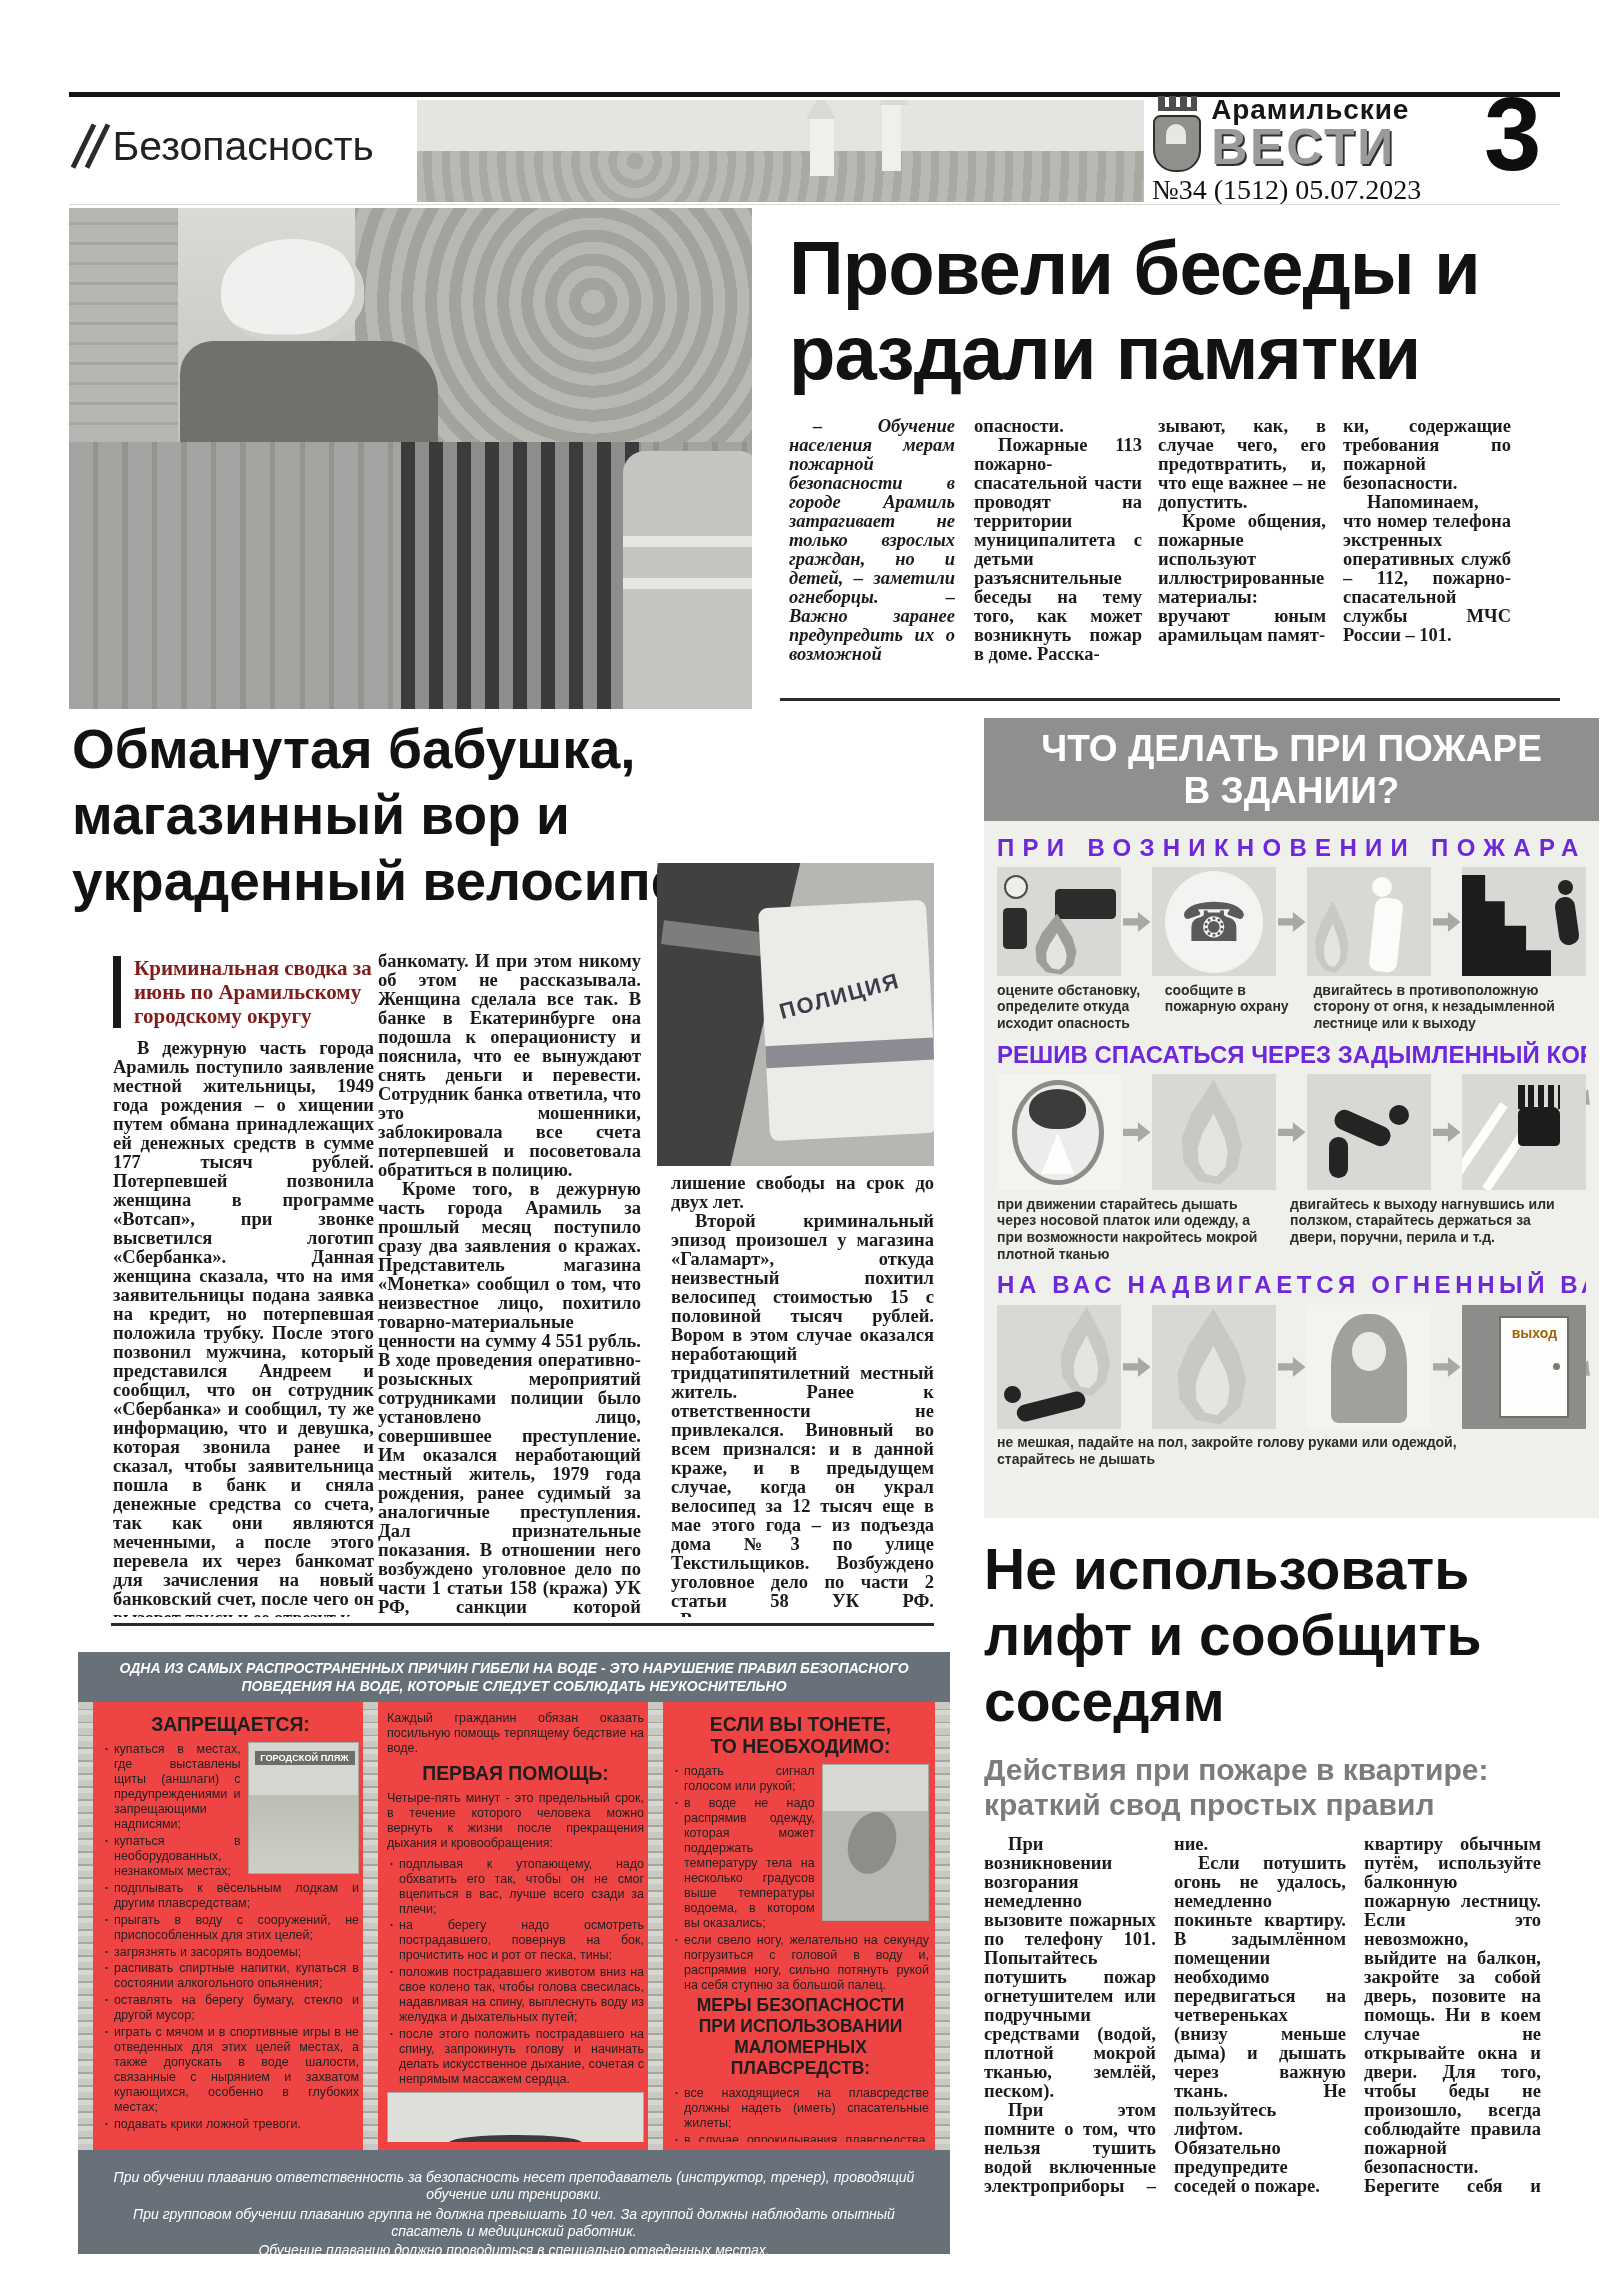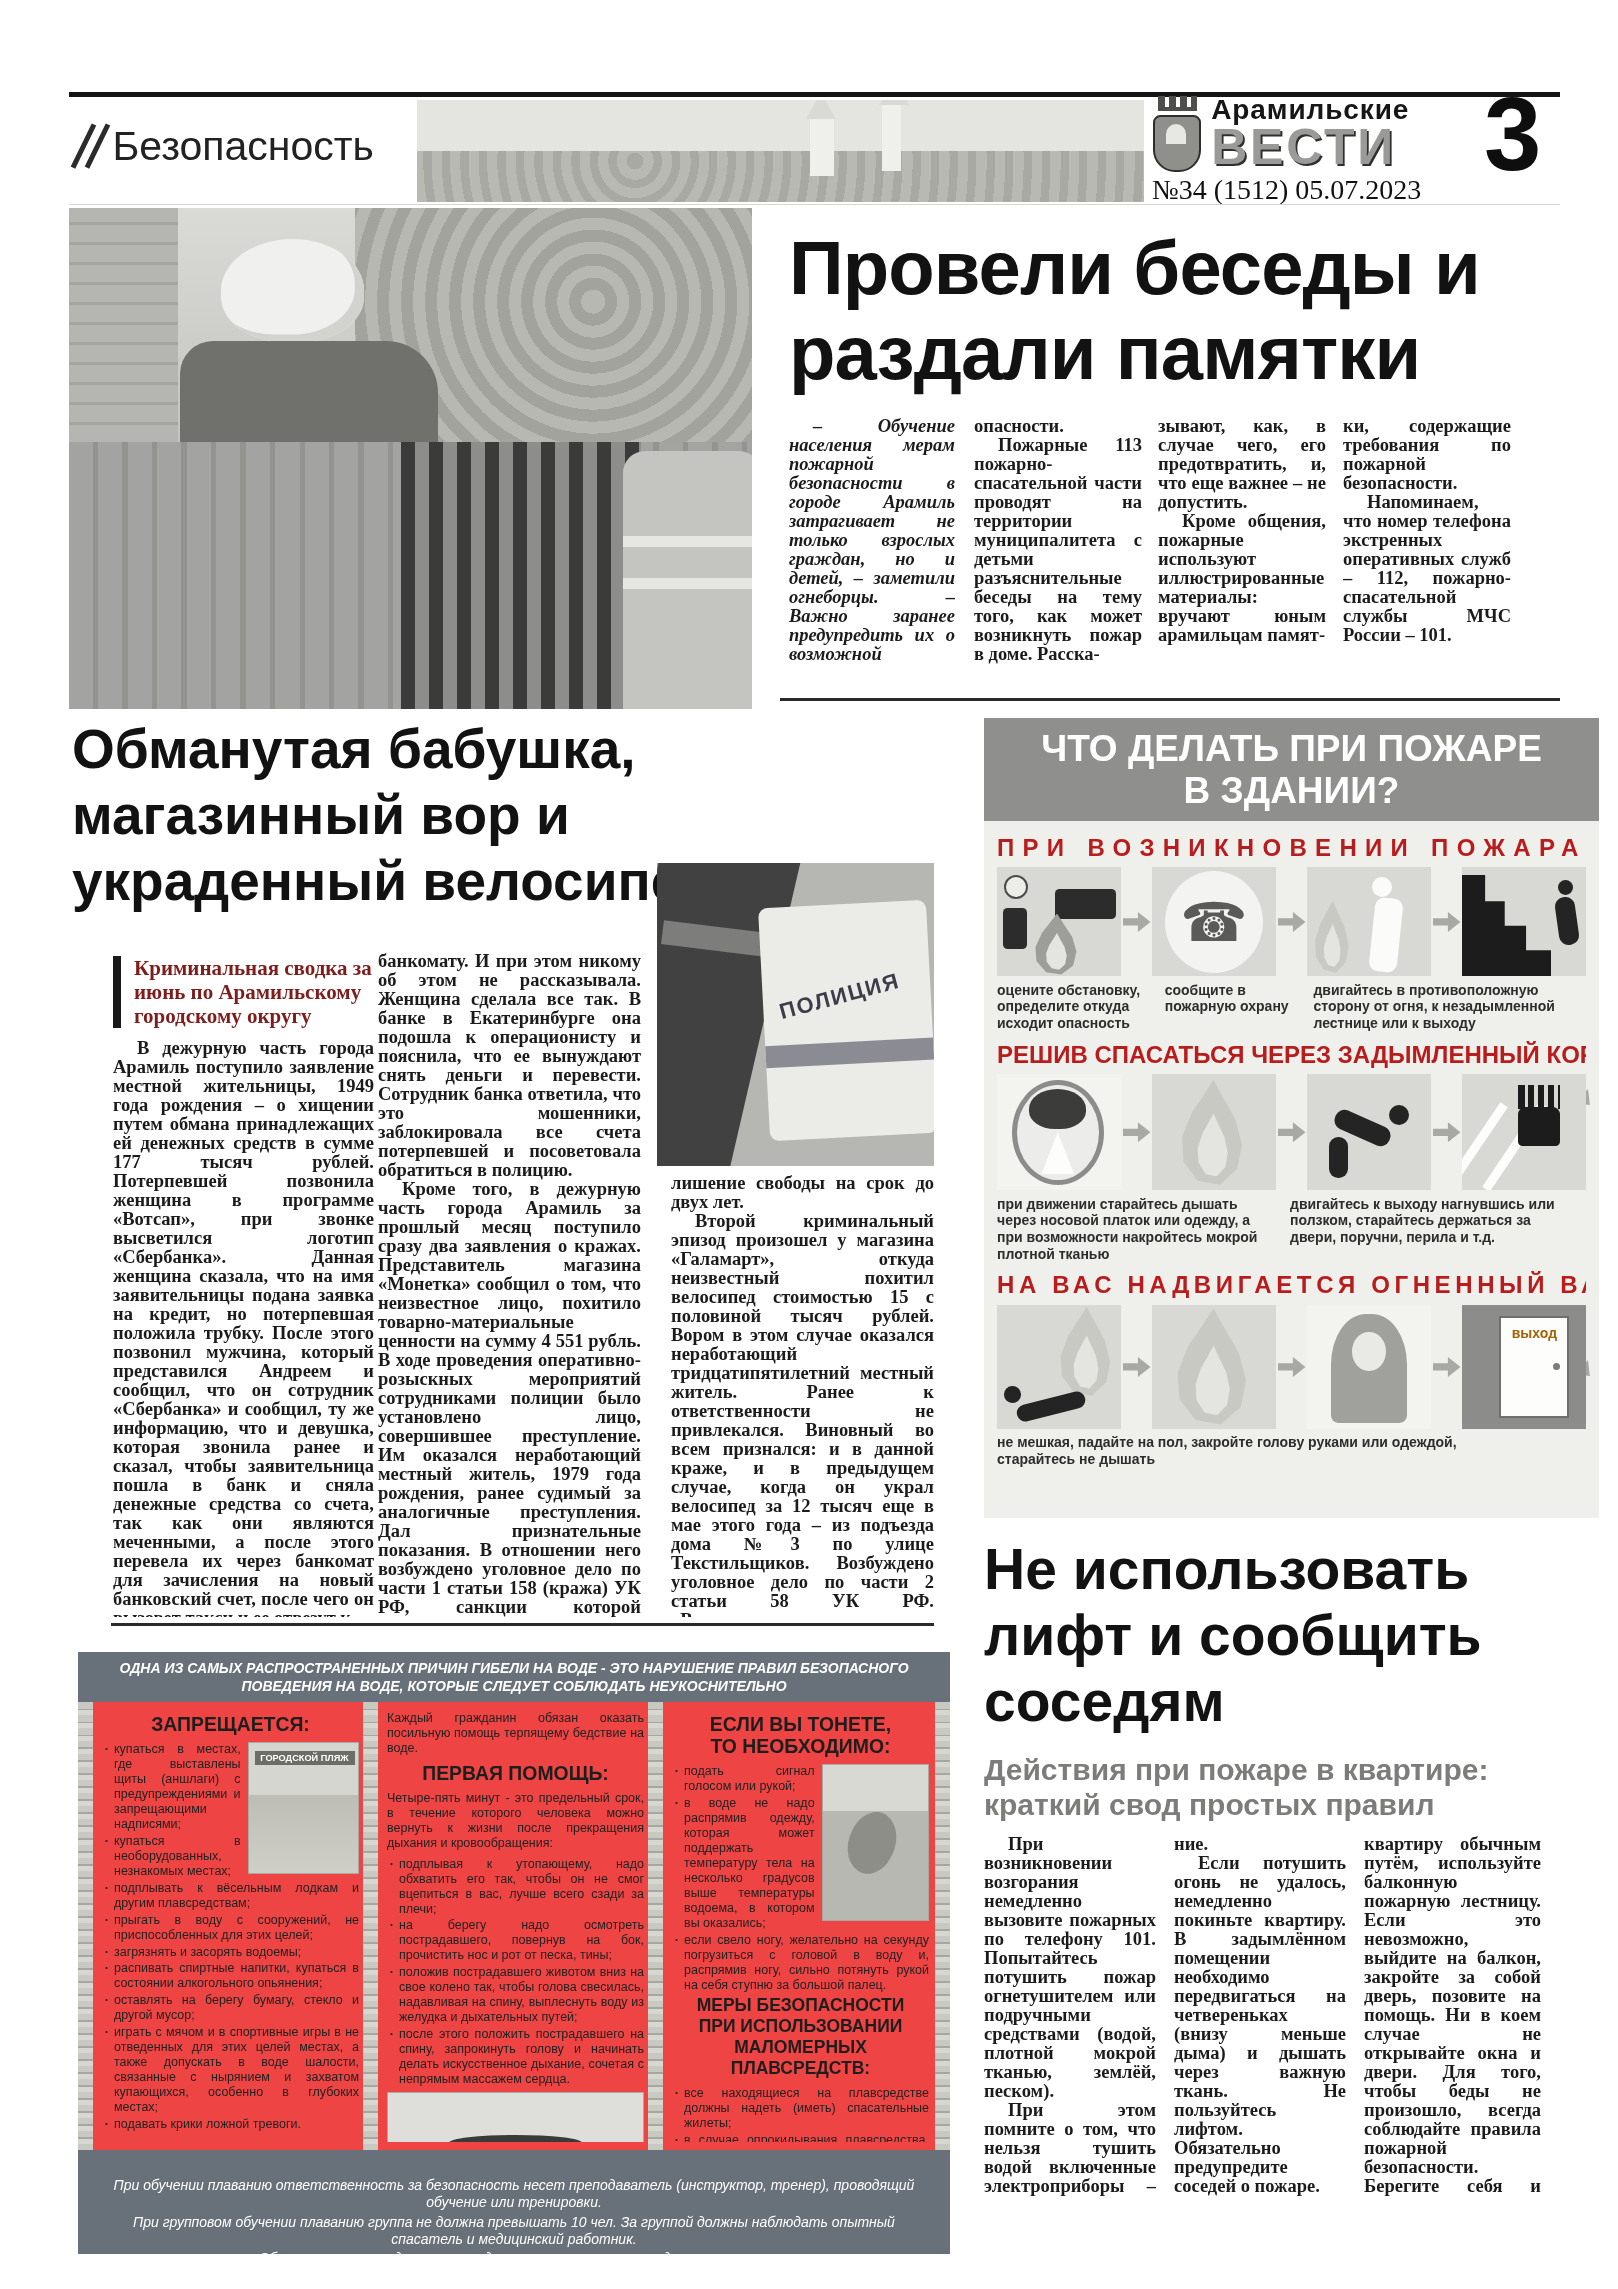--- a/index.html
+++ b/index.html
@@ -88,21 +88,21 @@
       border-radius:9.2px;transform:rotate(-3deg);}
   .pp-label{position:absolute;left:14.8px;top:79px;font:bold 22px "Liberation Sans",sans-serif;
       color:#3c3c4a;letter-spacing:1.8px;transform:rotate(-12deg);display:block;}
   .pp-stripe{position:absolute;left:0;top:138px;width:100%;height:22px;background:#8b8b93;}
 
   
   .fig{position:absolute;left:984px;top:718px;width:615px;height:800px;background:#efefec;overflow:hidden;}
   .fig-head{height:103px;background:#8f8f8d;display:flex;align-items:center;justify-content:center;}
   .fig-title{font:bold 37px/42px "Liberation Sans",sans-serif;color:#fff;text-align:center;}
   .fig-body{position:relative;padding:9.2px 13px 0;}
-  .fig-sec{font:bold 24px/28px "Liberation Sans",sans-serif;color:#b91c1c;white-space:nowrap;overflow:hidden;}
+  .fig-sec{font:bold 24px/28px "Liberation Sans",sans-serif;color:#6d28d9;white-space:nowrap;overflow:hidden;}
   .ls1{letter-spacing:8.3px;margin-top:3.7px;}
   .ls2{letter-spacing:0;margin-top:9.2px;}
   .ls3{letter-spacing:4.6px;margin-top:9.2px;}
   .fig-row{display:flex;align-items:center;justify-content:space-between;margin-top:5.5px;}
   .panel{position:relative;width:124px;background:#d8d8d5;overflow:hidden;flex:none;}
   .row1 .panel{height:109px;}
   .row2 .panel{height:116px;}
   .row3 .panel{height:124px;}
   .panel.light{background:#f3f3f0;}
   .panel.dark{background:#8c8c8a;}
@@ -141,21 +141,21 @@
   .door{background:#fdfdfb;border:2.8px solid #6f6f6b;}
   .door::after{content:"";position:absolute;right:7.4px;top:46%;width:7.4px;height:7.4px;border-radius:50%;
       background:#7b7b77;}
   .door-label{position:absolute;left:0;top:7.4px;width:100%;text-align:center;
       font:bold 14px "Liberation Sans",sans-serif;color:#a16207;}
 
   
   .wig{position:absolute;left:78px;top:1652px;width:872px;height:602px;font-family:"Liberation Sans",sans-serif;}
   .wig-banner{background:#68707a;color:#fff;text-align:center;}
   .wig-banner.top{height:50px;padding:6.5px 26px;font:bold italic 14px/18.5px "Liberation Sans",sans-serif;}
-  .wig-banner.bottom{height:104px;padding:25px 22px;font:italic 14px/17.5px "Liberation Sans",sans-serif;}
+  .wig-banner.bottom{height:104px;padding:17px 22px;font:italic 14px/17.5px "Liberation Sans",sans-serif;}
   .wig-banner.bottom div{margin:1.8px 0;}
   .wig-body{position:relative;height:448px;background:#ef4444;overflow:hidden;}
   .wstrip{position:absolute;top:0;bottom:0;width:14.8px;
       background:repeating-linear-gradient(180deg,#c9c9c4 0 6.5px,#a7a7a1 6.5px 8.3px,#d7d7d2 8.3px 13px);}
   .wcol{position:absolute;top:9.2px;height:431px;width:257px;overflow:hidden;
       font:12.5px/15px "Liberation Sans",sans-serif;color:#222;text-align:justify;}
   .whead{font:bold 19.4px/22px "Liberation Sans",sans-serif;text-align:center;margin:1.8px 0 7.4px;color:#1e1e1e;}
   .whead.small{font-size:17.5px;line-height:21px;}
   .wpara{margin-bottom:5.5px;}
   .wi{position:relative;padding-left:12px;margin-bottom:1.8px;}

